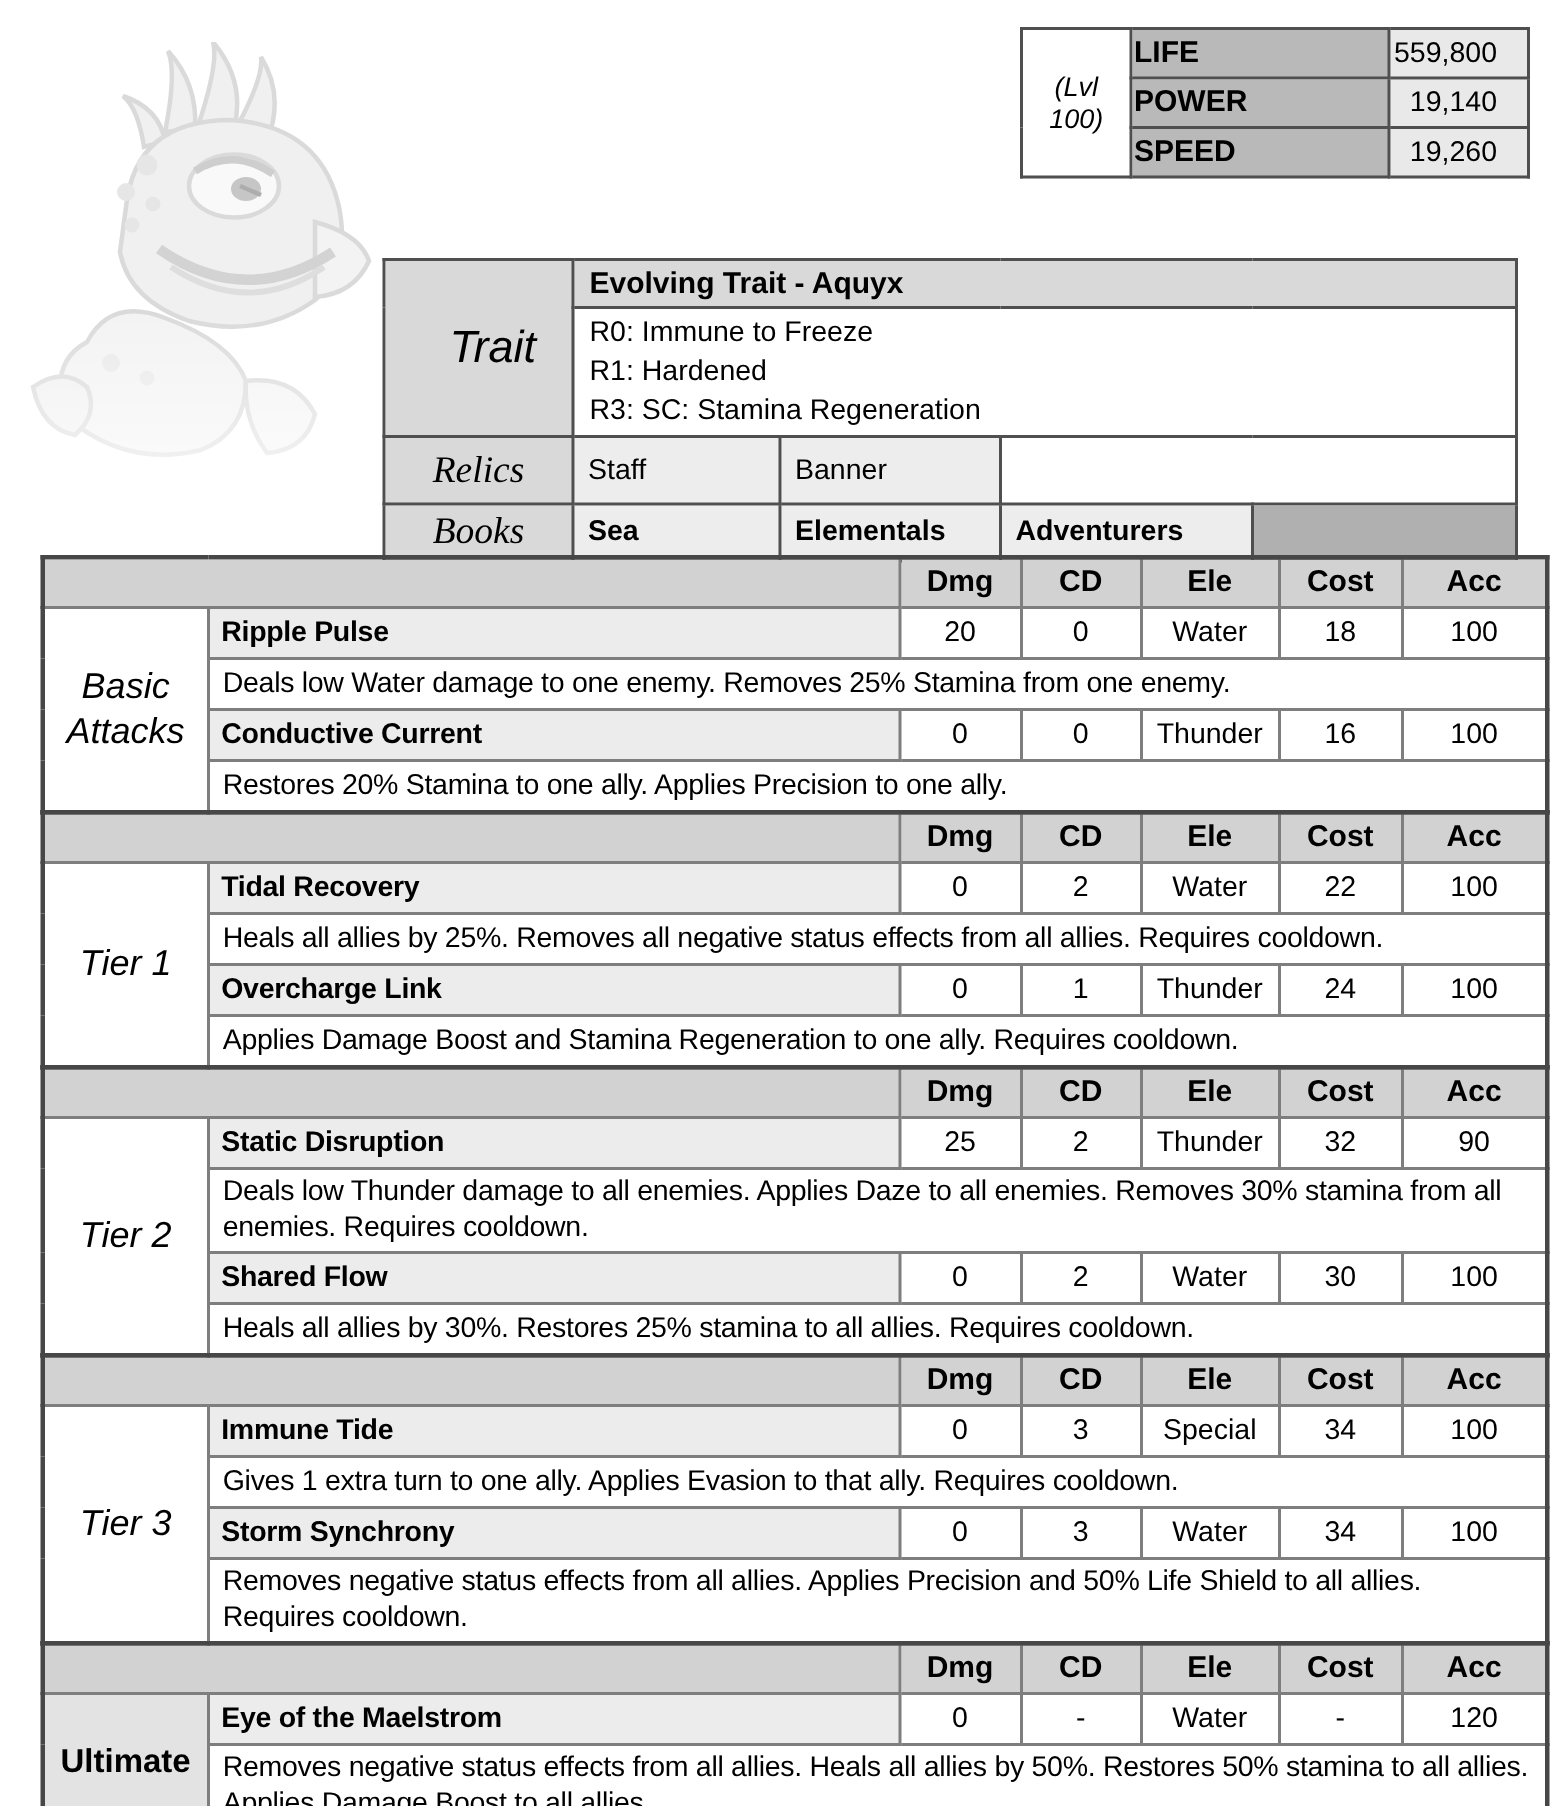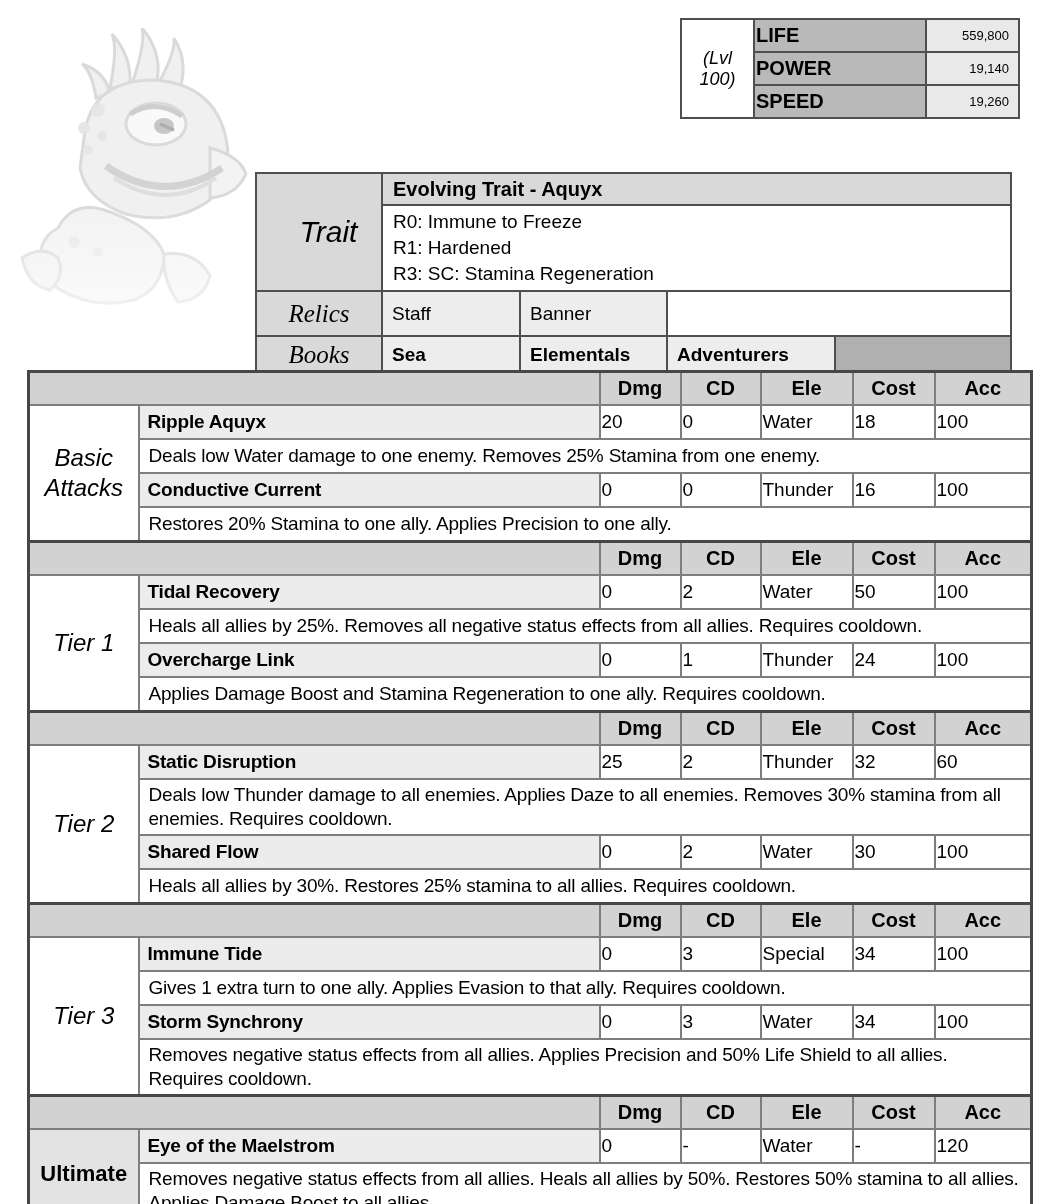--- a/index.html
+++ b/index.html
@@ -18,21 +18,21 @@
 
   
   table { border-collapse:collapse; table-layout:fixed; }
   td, th { overflow:hidden; }
 
   
   .stats { position:absolute; left:680px; top:18px; }
   .stats td { border:2px solid #4f4f4f; height:29px; }
   .lvl-cell   { background:#fff; font-style:italic; font-size:18px; text-align:center; }
   .stat-label { background:#b9b9b9; font-weight:bold; font-size:20px; text-align:left; }
-  .stat-value { background:#e9e9e9; font-size:13px; text-align:right; padding-right:9px; }
+  .stat-value { background:#e9e9e9; font-size:19px; text-align:right; padding-right:20px; }
 
   .elements { position:absolute; left:680px; top:115px; }
   .elements td { border:2px solid #4f4f4f; height:49px; }
   .el-label { background:#b9b9b9; font-weight:bold; font-size:21px; padding-left:8px; vertical-align:middle; }
   .el-value { background:#e9e9e9; font-size:19px; line-height:24px; padding-left:8px; vertical-align:middle; }
 
   
   .trait-table { position:absolute; left:255px; top:172px; }
   .trait-table td { border:2px solid #4f4f4f; vertical-align:middle; }
   .t-label  { background:#d9d9d9; font-style:italic; text-align:center; }
@@ -47,21 +47,21 @@
 
   
   .atk-wrap { position:absolute; left:27px; top:370px; width:1003px; }
   table.atk { width:1003px; border:3px solid #474747; }
   table.atk + table.atk { margin-top:-3px; }
   .atk td, .atk th { border:2px solid #7e7e7e; }
   .atk tr.hdr td, .atk tr.hdr th { background:#d2d2d2; height:29px; }
   .atk tr.hdr th { font-size:20px; font-weight:bold; text-align:center;margin-left:14px; }
   .name { background:#ececec; font-weight:bold; font-size:19px; text-align:left;
           padding:2px 8px; height:28px; letter-spacing:-0.2px; }
-  .num  { background:#fff; font-size:19px; height:28px; }
+  .num  { background:#fff; font-size:19px; text-align:center; height:28px; }
   .desc { background:#fff; font-size:19px; line-height:24px; padding:3px 9px;
           height:26px; letter-spacing:-0.2px; text-align:left; }
   .tier { background:#fff; font-style:italic; font-size:24px; text-align:center;
           line-height:30px; vertical-align:middle; }
   .tier-ult { background:#e3e3e3; font-style:normal; font-weight:bold; font-size:22px; }
 </style>
 </head>
 <body>
 
 <div class="page">
@@ -183,21 +183,21 @@
           <tr class="hdr">
         <td colspan="2"></td>
         <th>Dmg</th>
         <th>CD</th>
         <th>Ele</th>
         <th>Cost</th>
         <th>Acc</th>
       </tr>
       <tr>
         <td class="tier" rowspan="4">Basic Attacks</td>
-        <td class="name">Ripple Aquyx</td>
+        <td class="name">Ripple Pulse</td>
         <td class="num">20</td>
         <td class="num">0</td>
         <td class="num">Water</td>
         <td class="num">18</td>
         <td class="num">100</td>
       </tr>
       <tr>
         <td class="desc" colspan="6">Deals low Water damage to one enemy. Removes 25% Stamina from one enemy.</td>
       </tr>
       <tr>
@@ -232,21 +232,21 @@
         <th>Ele</th>
         <th>Cost</th>
         <th>Acc</th>
       </tr>
       <tr>
         <td class="tier" rowspan="4">Tier 1</td>
         <td class="name">Tidal Recovery</td>
         <td class="num">0</td>
         <td class="num">2</td>
         <td class="num">Water</td>
-        <td class="num">50</td>
+        <td class="num">22</td>
         <td class="num">100</td>
       </tr>
       <tr>
         <td class="desc" colspan="6">Heals all allies by 25%. Removes all negative status effects from all allies. Requires cooldown.</td>
       </tr>
       <tr>
         <td class="name">Overcharge Link</td>
         <td class="num">0</td>
         <td class="num">1</td>
         <td class="num">Thunder</td>
@@ -278,21 +278,21 @@
         <th>Cost</th>
         <th>Acc</th>
       </tr>
       <tr>
         <td class="tier" rowspan="4">Tier 2</td>
         <td class="name">Static Disruption</td>
         <td class="num">25</td>
         <td class="num">2</td>
         <td class="num">Thunder</td>
         <td class="num">32</td>
-        <td class="num">60</td>
+        <td class="num">90</td>
       </tr>
       <tr>
         <td class="desc" colspan="6">Deals low Thunder damage to all enemies. Applies Daze to all enemies. Removes 30% stamina from all enemies. Requires cooldown.</td>
       </tr>
       <tr>
         <td class="name">Shared Flow</td>
         <td class="num">0</td>
         <td class="num">2</td>
         <td class="num">Water</td>
         <td class="num">30</td>

